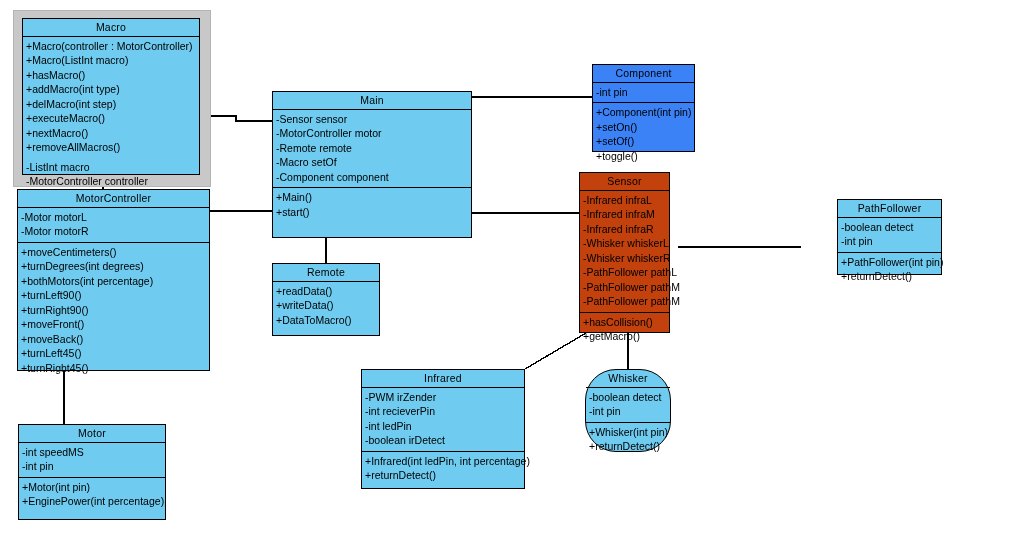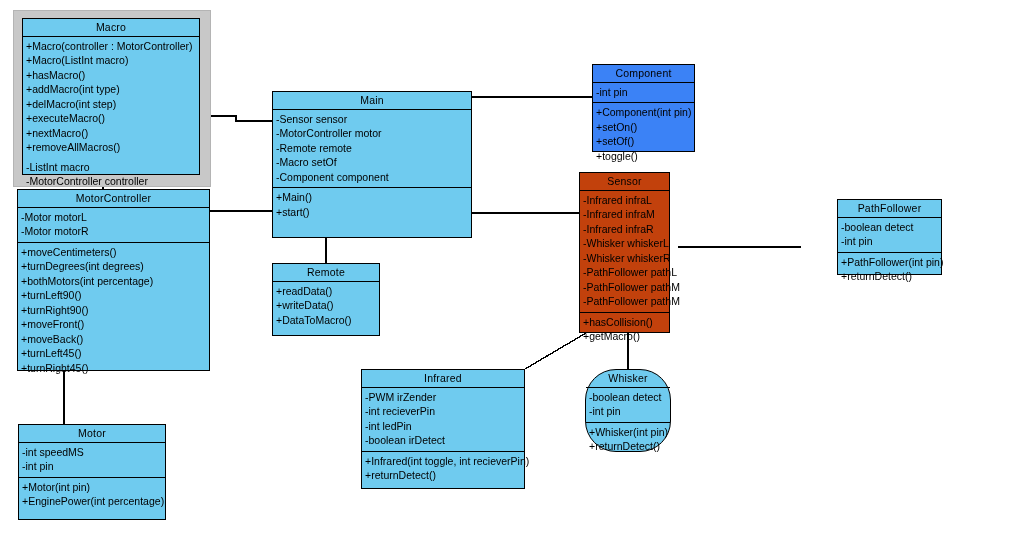--- a/index.html
+++ b/index.html
@@ -188,21 +188,21 @@
       </div>
       <div class="uml-class" style="left: 361px; top: 369px; width: 164px; height: 120px; background: rgb(111, 203, 239); border-color: rgb(0, 0, 0);">
         <div class="uml-title">Infrared</div>
         <div class="uml-section">
           <div class="uml-row">-PWM irZender</div>
           <div class="uml-row">-int recieverPin</div>
           <div class="uml-row">-int ledPin</div>
           <div class="uml-row">-boolean irDetect</div>
         </div>
         <div class="uml-section last">
-          <div class="uml-row"><span>+Infrared(int toggle, int recieverPin)</span></div>
+          <div class="uml-row"><span>+Infrared(int ledPin, int percentage)</span></div>
           <div class="uml-row"><span>+returnDetect()</span></div>
         </div>
       </div>
       <div class="uml-class" style="left: 585px; top: 369px; width: 86px; height: 83px; background: rgb(111, 203, 239); border-color: rgb(0, 0, 0); border-radius: 31px;">
         <div class="uml-title">Whisker</div>
         <div class="uml-section">
           <div class="uml-row">-boolean detect</div>
           <div class="uml-row">-int pin</div>
         </div>
         <div class="uml-section last">

